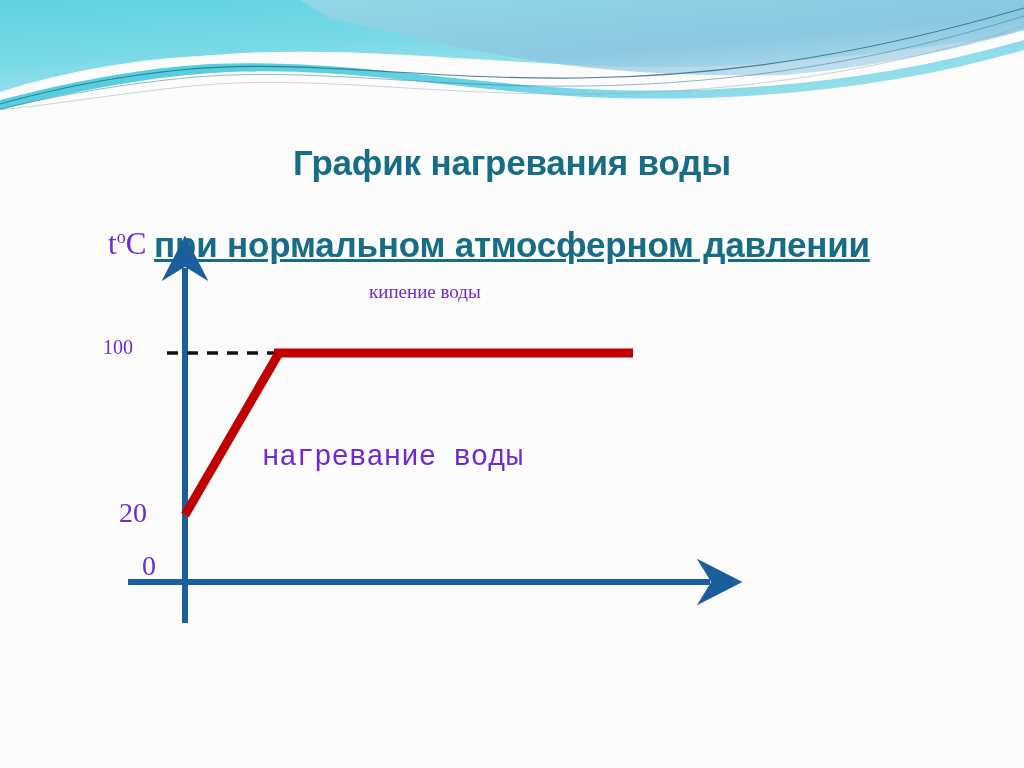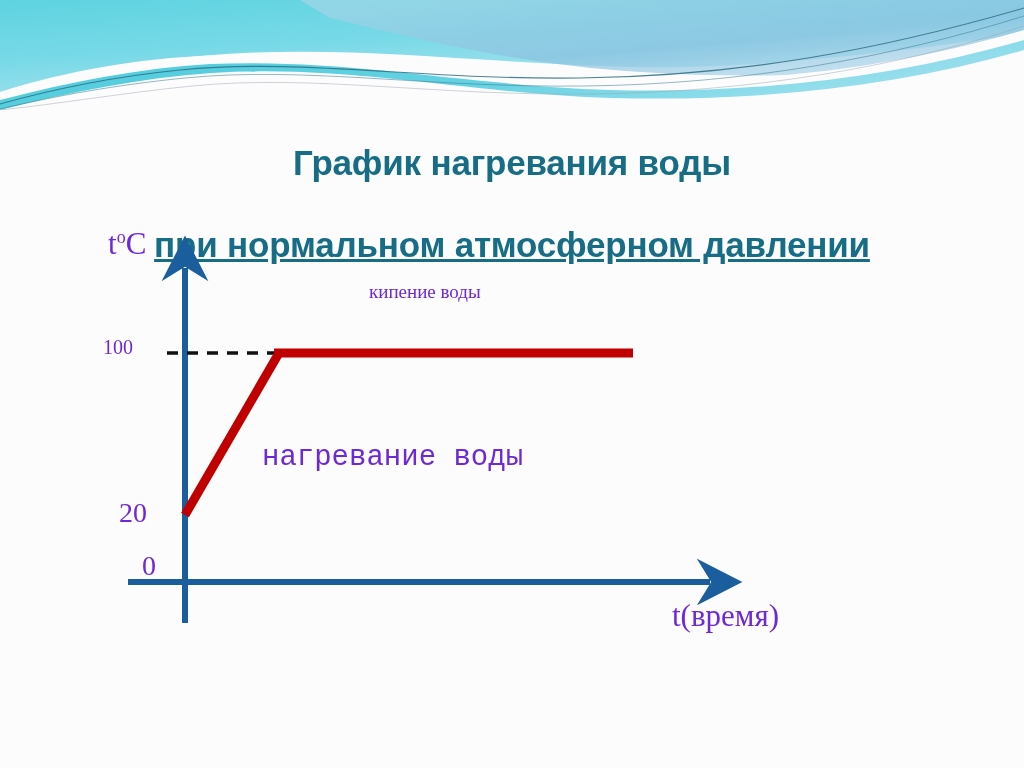--- a/index.html
+++ b/index.html
@@ -168,21 +168,20 @@
       <line x1="167" y1="353" x2="281" y2="353" stroke="#111111" stroke-width="3.6" stroke-dasharray="11 9"></line>
 
       <line x1="185" y1="515" x2="279" y2="353" stroke="#c00000" stroke-width="9" stroke-linecap="butt"></line>
 
       <line x1="274" y1="353" x2="633" y2="353" stroke="#c00000" stroke-width="9" stroke-linecap="butt"></line>
     </svg>
 
     
     <div class="axis-text" id="y-axis-label">t<sup>o</sup>C</div>
 
-    <div class="axis-text" id="x-axis-label">t(время)</div>
 
     <div class="axis-text" id="tick-label-100">100</div>
 
     <div class="axis-text" id="tick-label-20">20</div>
 
     <div class="axis-text" id="tick-label-0">0</div>
 
     <div class="axis-text" id="annotation-boiling">кипение воды</div>
 
     <div class="axis-text" id="annotation-heating">нагревание воды</div>

